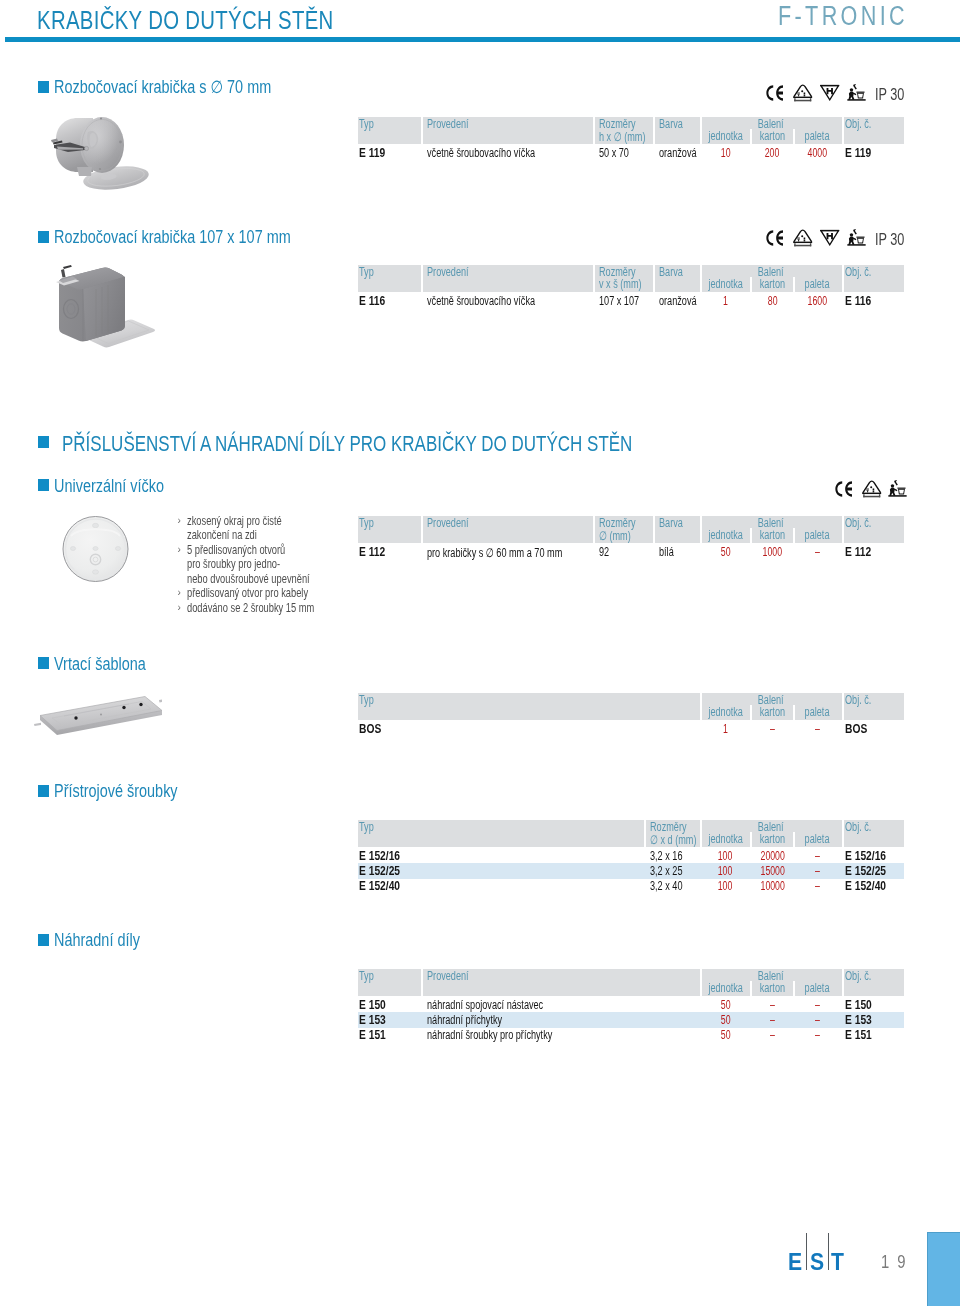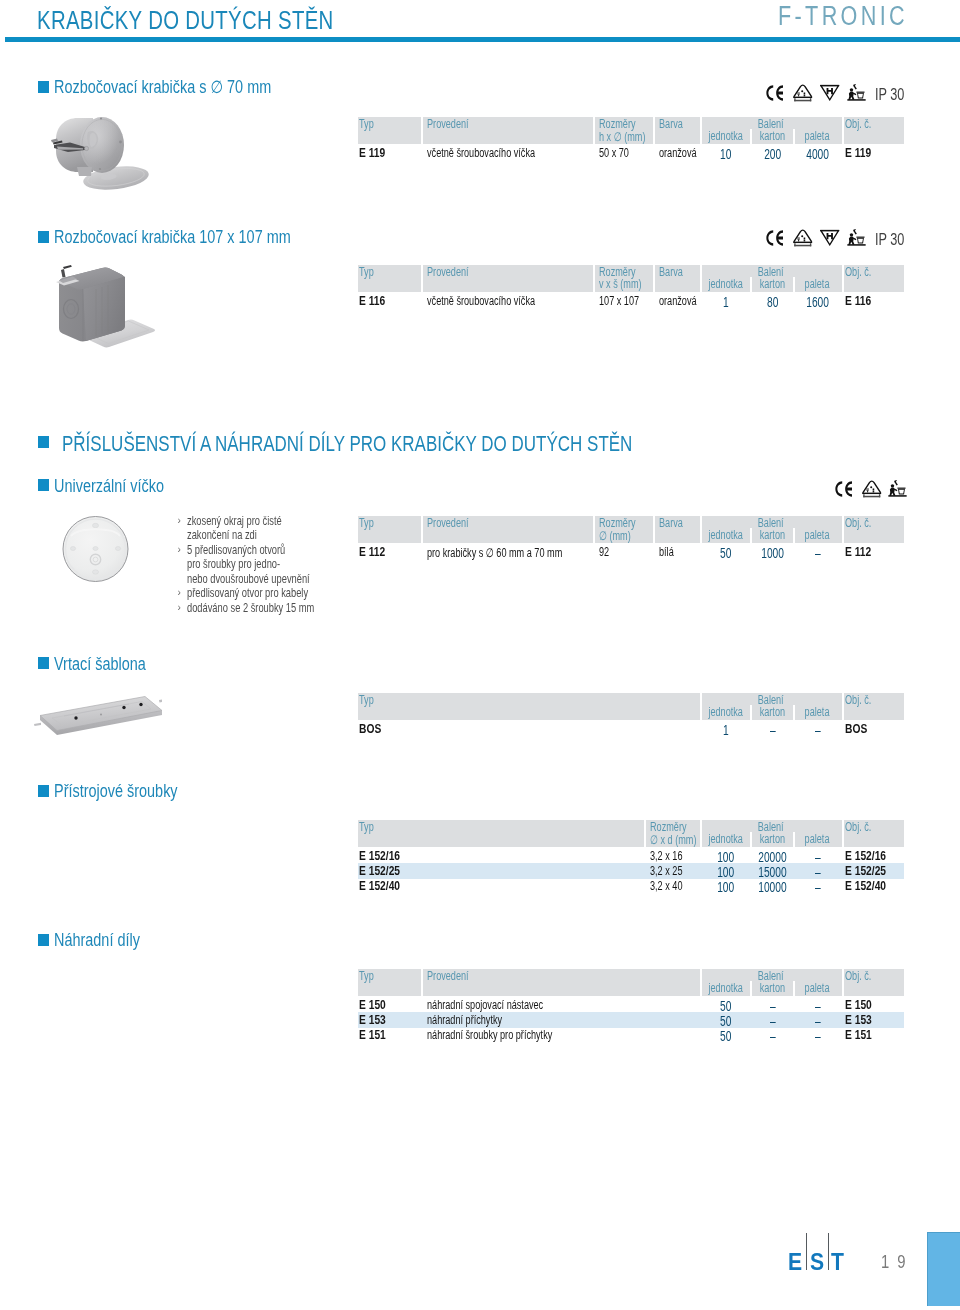--- a/index.html
+++ b/index.html
@@ -32,21 +32,21 @@
   
   .tbl{position:absolute;font-size:12.5px;}
   .thbg{position:absolute;background:#dcdee0;height:27px;top:0;}
   .th{position:absolute;color:#5897b0;font-size:12.5px;white-space:nowrap;
       transform:scaleX(.73);transform-origin:0 0;}
   .thc{position:absolute;color:#5897b0;font-size:12.5px;white-space:nowrap;
        text-align:center;}
   .thc > span, .tdc > span{display:inline-block;transform:scaleX(.73);transform-origin:50% 0;}
   .td{position:absolute;color:#161616;font-size:12.5px;white-space:nowrap;
       transform:scaleX(.73);transform-origin:0 0;}
-  .tdc{position:absolute;color:#0c4a6e;font-size:14px;white-space:nowrap;text-align:center;}
+  .tdc{position:absolute;color:#b91c1c;font-size:12px;white-space:nowrap;text-align:center;}
   .td.bld{font-weight:bold;transform:scaleX(.82);}
   .zebra{position:absolute;background:#d7e7f3;}
 
   
   .blist{position:absolute;font-size:12.75px;color:#4e4e4e;}
   .blist .it{position:relative;height:14.43px;line-height:14.43px;white-space:nowrap;}
   .blist .it > span{display:inline-block;transform:scaleX(.73);transform-origin:0 0;}
   .blist .it .ch{position:absolute;left:-9.5px;top:0;color:#6a6a6a;font-size:10px;
                  transform:none;}
 

